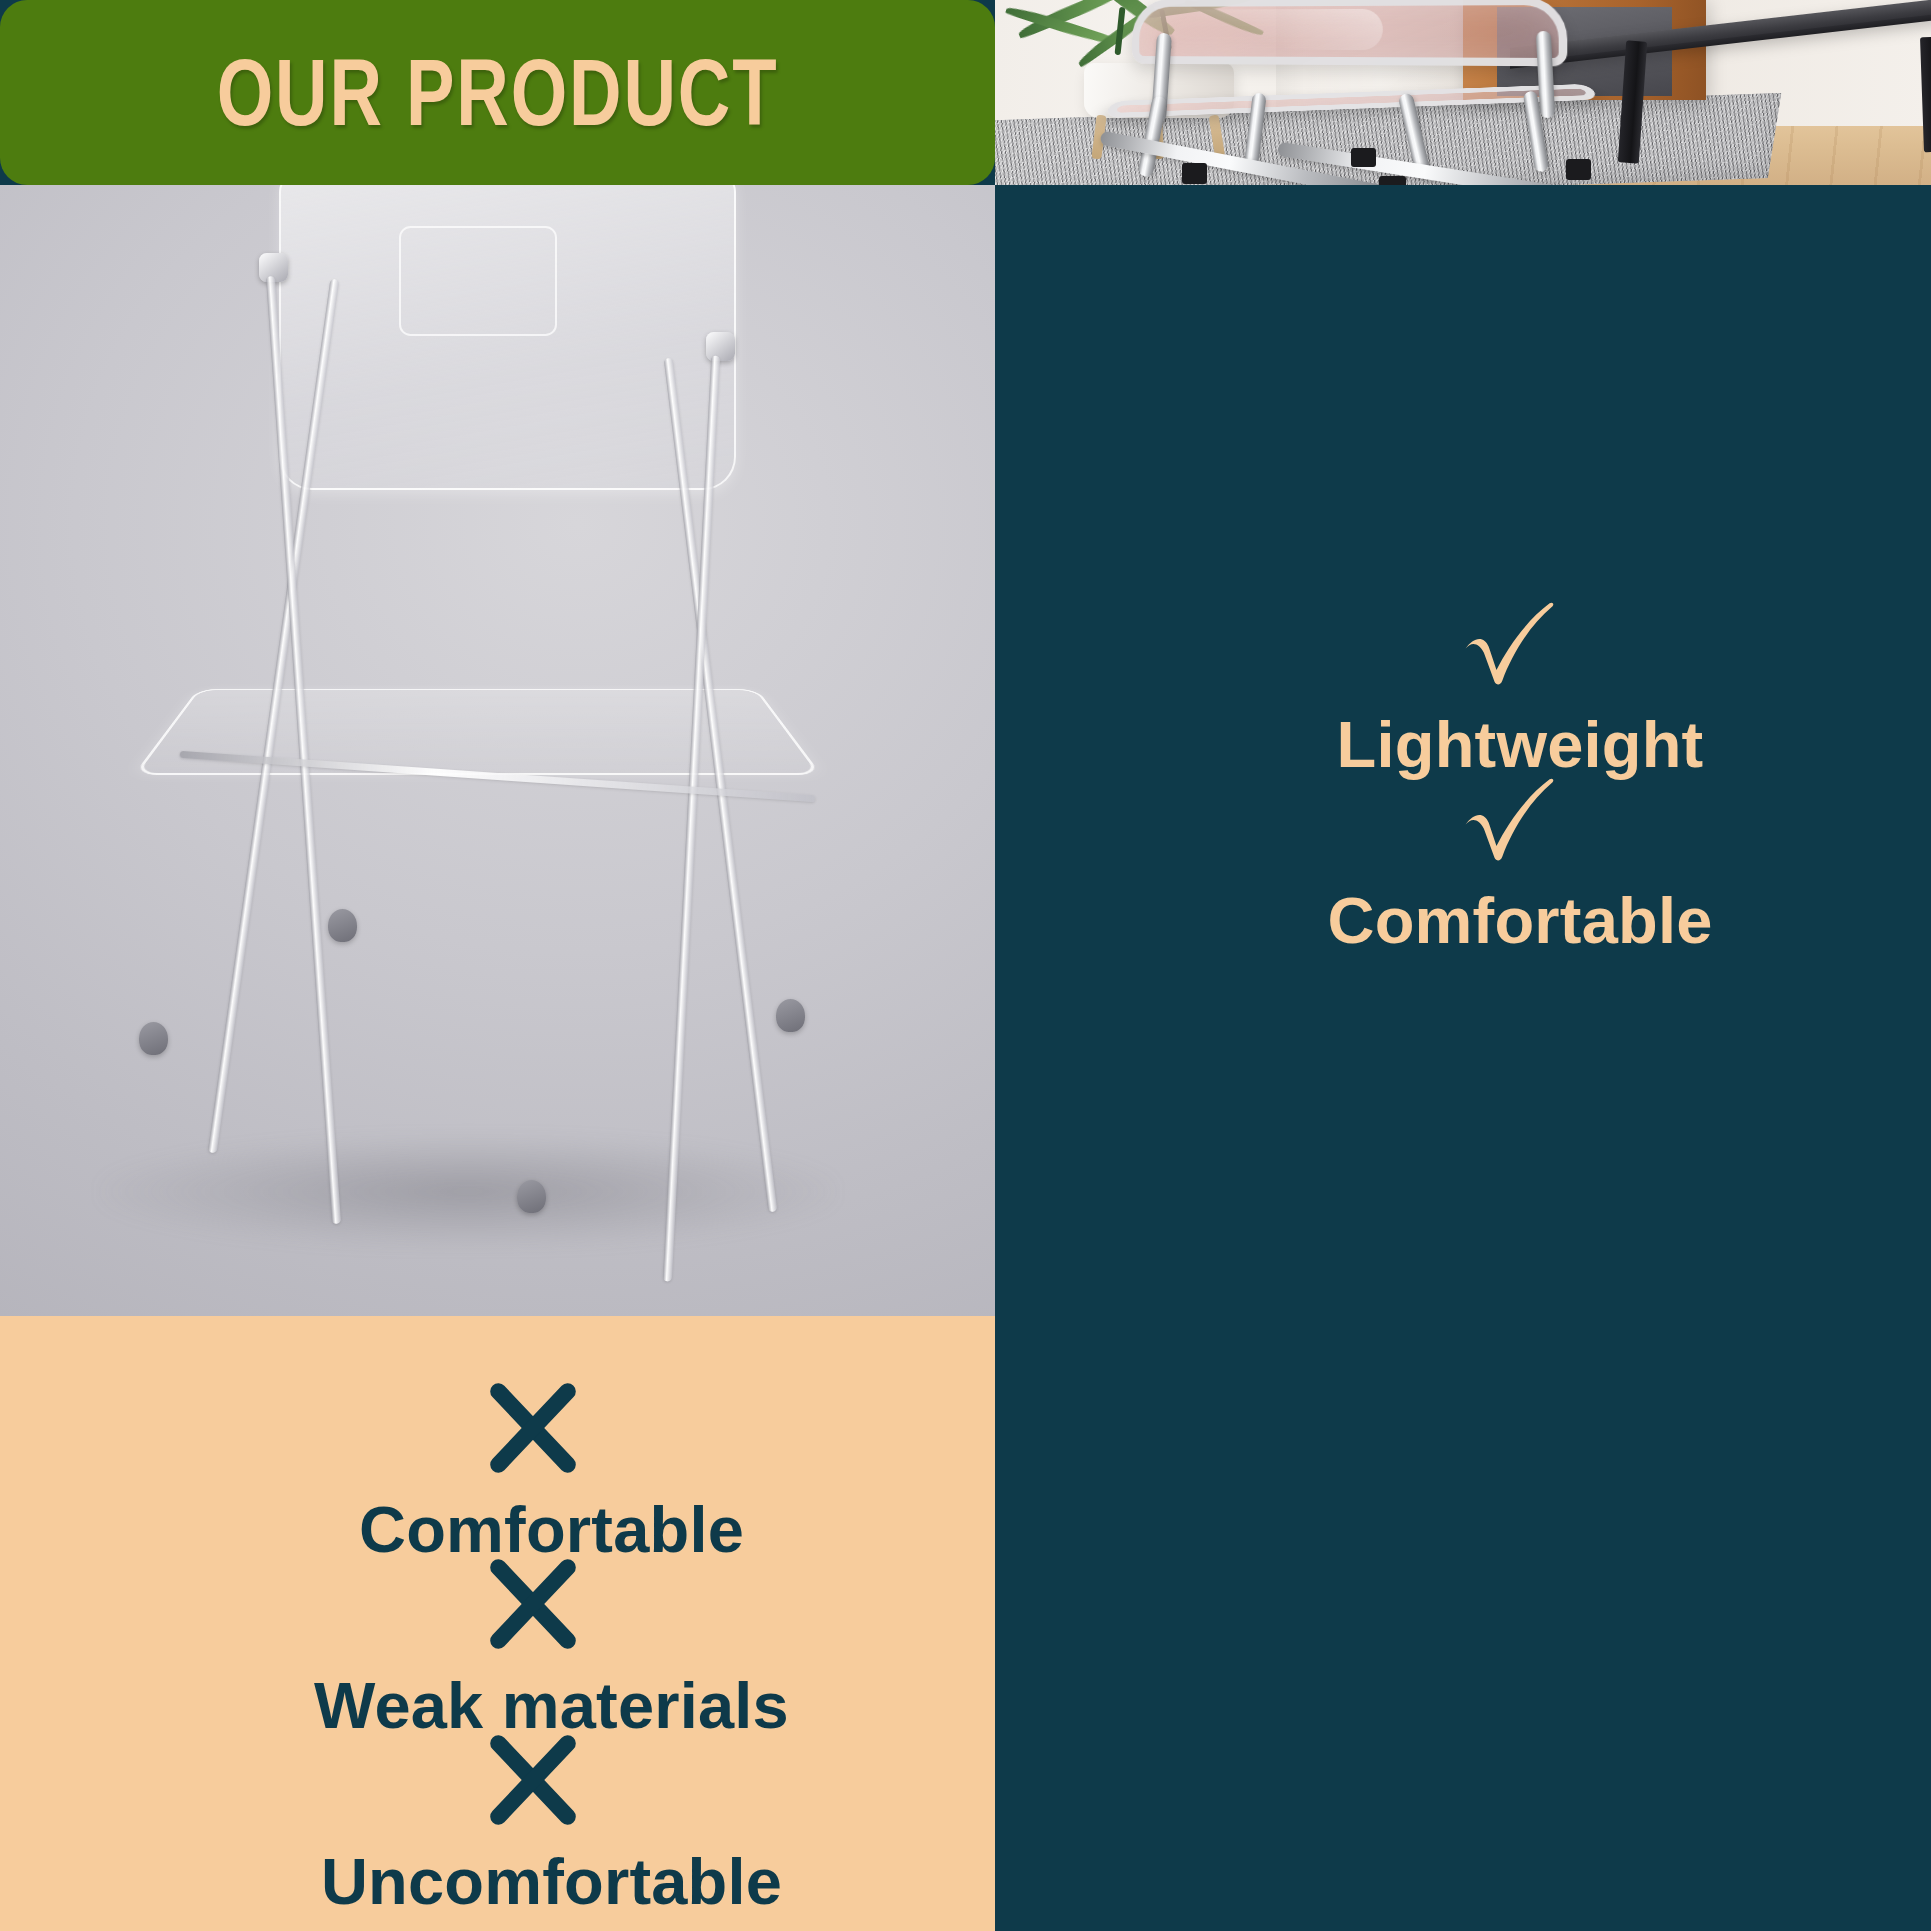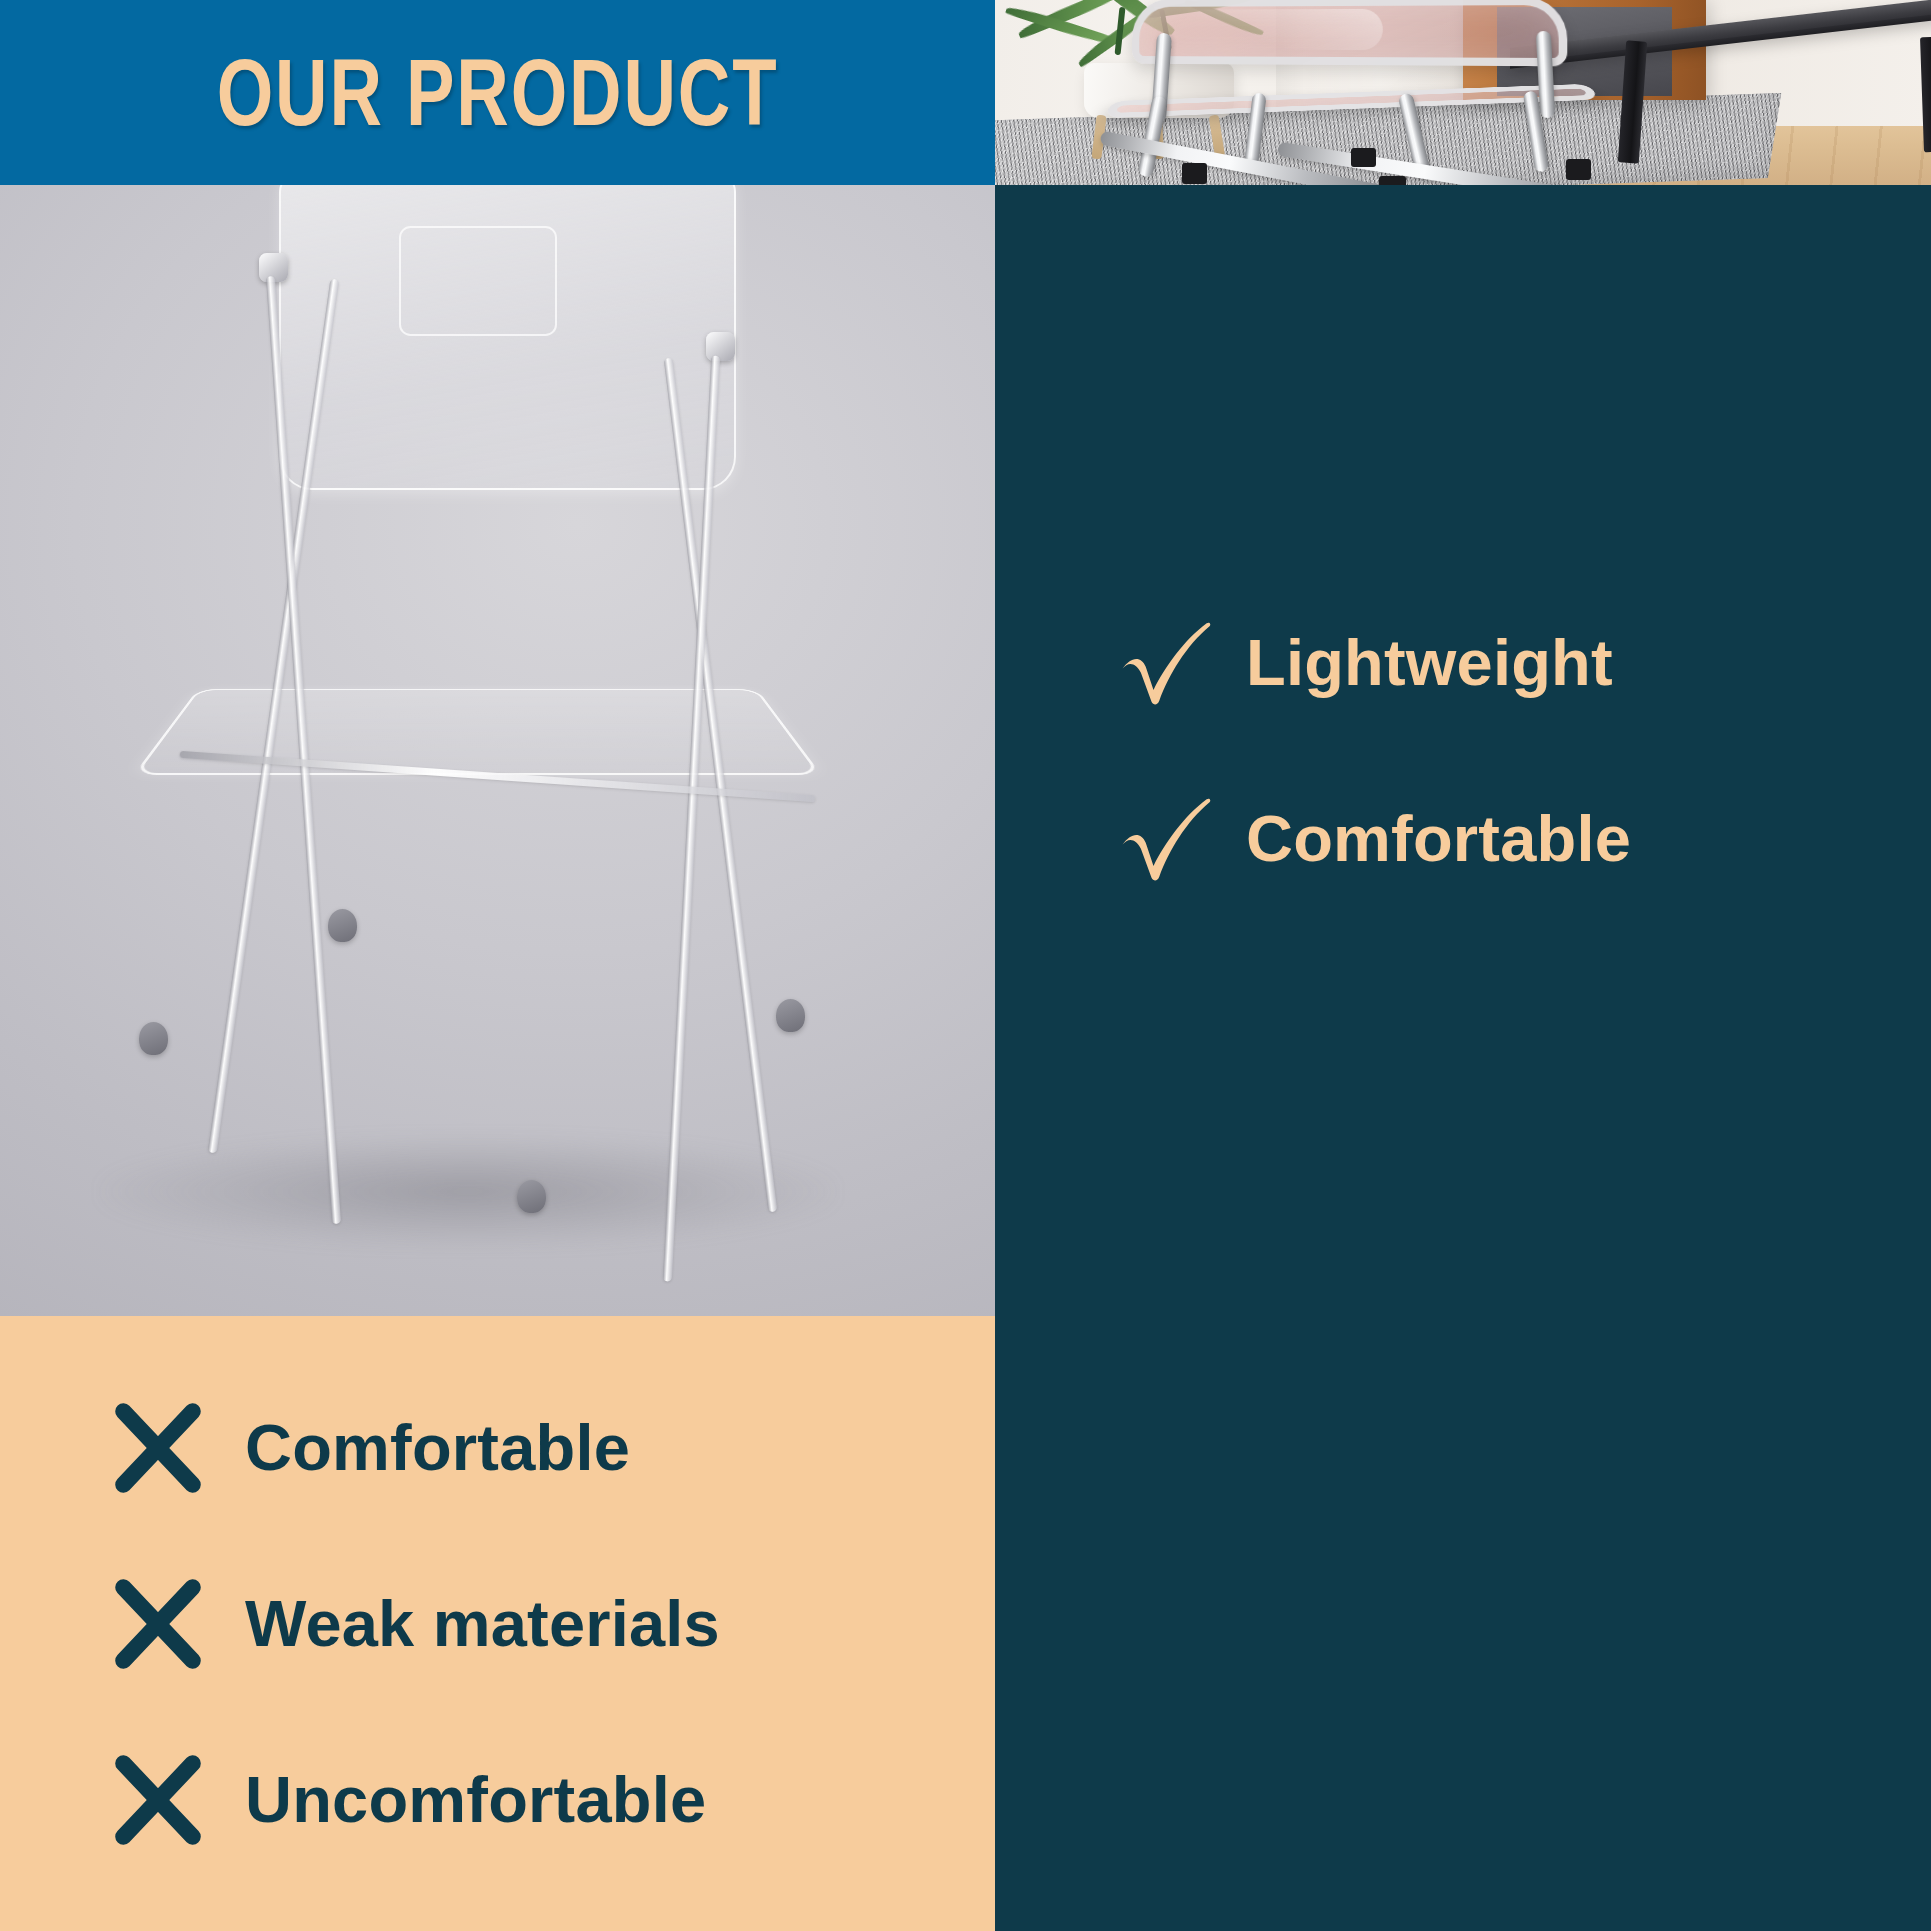--- a/index.html
+++ b/index.html
@@ -16,21 +16,21 @@
     display:grid;
     grid-template-columns:995px 936px;
     grid-template-rows:185px 1131px 615px;
   }
 
   
   .hdr {
     display:flex; align-items:center; justify-content:center;
     overflow:hidden;
   }
-  .hdr-left  { background:#0369a1; }
+  .hdr-left  { background:#4d7c0f;border-radius:27px; }
   .hdr-right { background:#F7CC9C; }
   .hdr-title {
     font-weight:700;
     font-size:75px;
     letter-spacing:1.9px;
     line-height:1;
     white-space:nowrap;
     transform:scaleY(1.26) scaleX(0.97);
     text-shadow:1.9px 2.9px 2.9px rgba(0,0,0,.22);
   }
@@ -199,20 +199,21 @@
   .feat {
     display:flex; flex-direction:column; justify-content:center;
     overflow:hidden;
   }
   .feat-left  { background:#0E3A4A; padding:0 0 0 114px; }
   .feat-right { background:#F7CC9C; padding:0 0 0 108px; }
 
   .feat-row {
     display:flex; align-items:center;
     height:176px;
+    flex-direction:column;
   }
   .feat-ico { width:137px; flex:0 0 137px; display:flex; align-items:center; justify-content:flex-start; }
   .feat-ico svg { display:block; }
   .feat-label {
     font-size:65px; font-weight:700; line-height:1;
     letter-spacing:0.2px; white-space:nowrap;
   }
   .feat-left  .feat-label { color:#F7CC9C; }
   .feat-right .feat-label { color:#0E3A4A; }
 </style>

